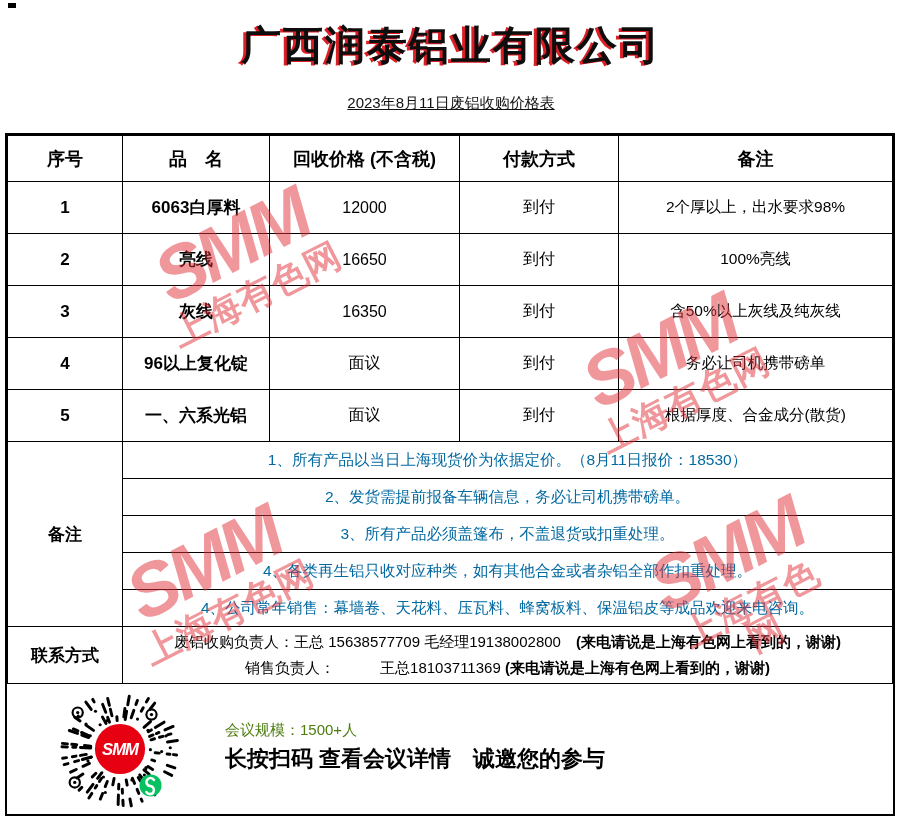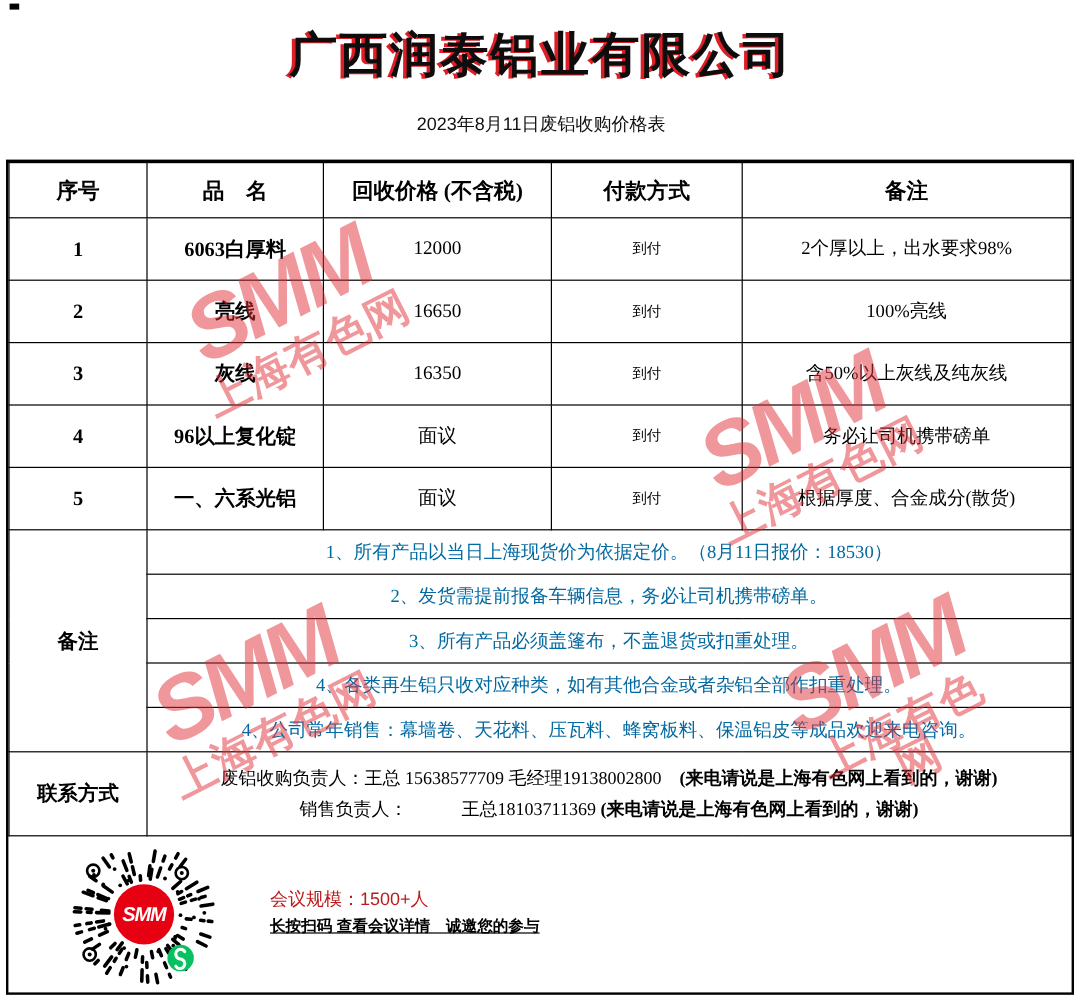--- a/index.html
+++ b/index.html
@@ -8,57 +8,57 @@
     font-family:"Liberation Sans","DejaVu Sans",sans-serif;color:#000;
   }
   .corner-mark{position:absolute;left:8px;top:3px;width:8px;height:5px;background:#000;}
   .page-title{
     position:absolute;top:18px;left:0;width:100%;text-align:center;
     font-size:40px;font-weight:900;letter-spacing:2px;color:#0d0d0d;
     text-shadow:-3px 1px 0 #dc1e26;
   }
   .page-subtitle{
     position:absolute;top:94px;left:0;width:100%;text-align:center;
-    font-size:15px;color:#111;
+    font-size:15px;color:#111;text-decoration:underline;
   }
   .doc{
     position:absolute;left:5px;top:133px;width:890px;
     border:2.5px solid #000;box-sizing:border-box;background:transparent;
   }
-  table.price-table{border-collapse:collapse;table-layout:fixed;width:100%;font-family:Liberation Serif, serif;}
+  table.price-table{border-collapse:collapse;table-layout:fixed;width:100%;}
   table.price-table td,table.price-table th{
     border:1.6px solid #000;text-align:center;vertical-align:middle;
     padding:0;overflow:hidden;
   }
   tr.head-row{height:46px;}
   tr.head-row th{font-size:18px;font-weight:bold;}
   tr.data-row{height:52px;}
   td.c-no{font-size:17px;font-weight:bold;}
   td.c-name{font-size:17px;font-weight:bold;}
   td.c-price{font-size:16px;}
-  td.c-pay{font-size:12px;}
+  td.c-pay{font-size:16px;}
   td.c-remark{font-size:15.5px;}
   tr.note-row{height:37px;}
   td.note-cell{
     text-align:left;padding:0 6px 0 9px;font-size:15.5px;color:#0369a1;
   }
   td.label-cell{font-size:17px;font-weight:bold;}
-  tr.contact-row{height:70px;}
+  tr.contact-row{height:57px;}
   td.contact-cell{text-align:left;padding-left:10px;font-size:15px;}
   .contact-line{line-height:26px;white-space:nowrap;}
   .contact-line b{font-weight:bold;}
   .banner{
     height:130px;display:flex;align-items:center;
     padding-left:52px;box-sizing:border-box;gap:44px;
   }
   .qr-wrap{width:122px;height:122px;flex:0 0 auto;}
   .banner-text{padding-bottom:4px;}
   .banner-title{font-size:21px;font-weight:800;margin-bottom:12px;}
-  .banner-scale{font-size:15px;color:#b91c1c;margin-bottom:4px;}
-  .banner-cta{font-size:13px;font-weight:800;text-decoration:underline;}
+  .banner-scale{font-size:15px;color:#4d7c0f;margin-bottom:4px;}
+  .banner-cta{font-size:22px;font-weight:800;}
   .wm{
     position:absolute;z-index:5;pointer-events:none;
     transform:translate(-50%,-50%) rotate(-27deg);
     color:rgba(226,48,58,0.5);text-align:center;line-height:0.92;
   }
   .wm .wm-brand{
     display:block;font-size:74px;font-weight:900;font-style:italic;
     letter-spacing:-4px;
   }
   .wm .wm-site{

